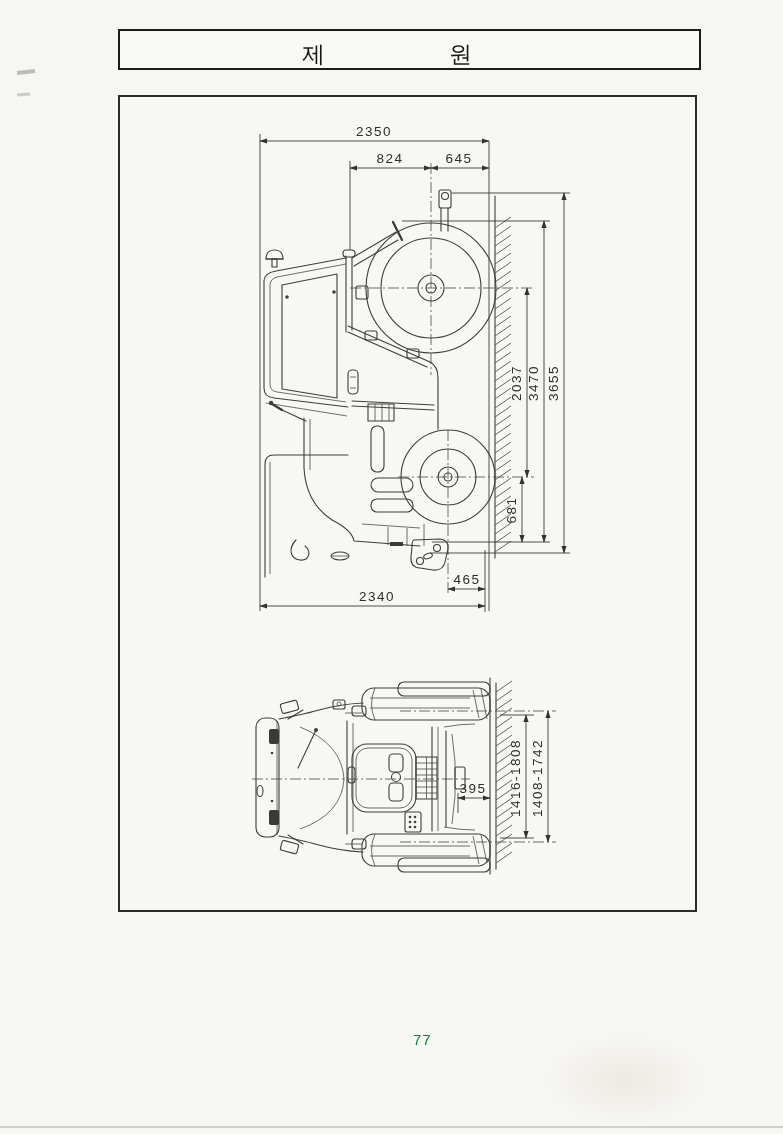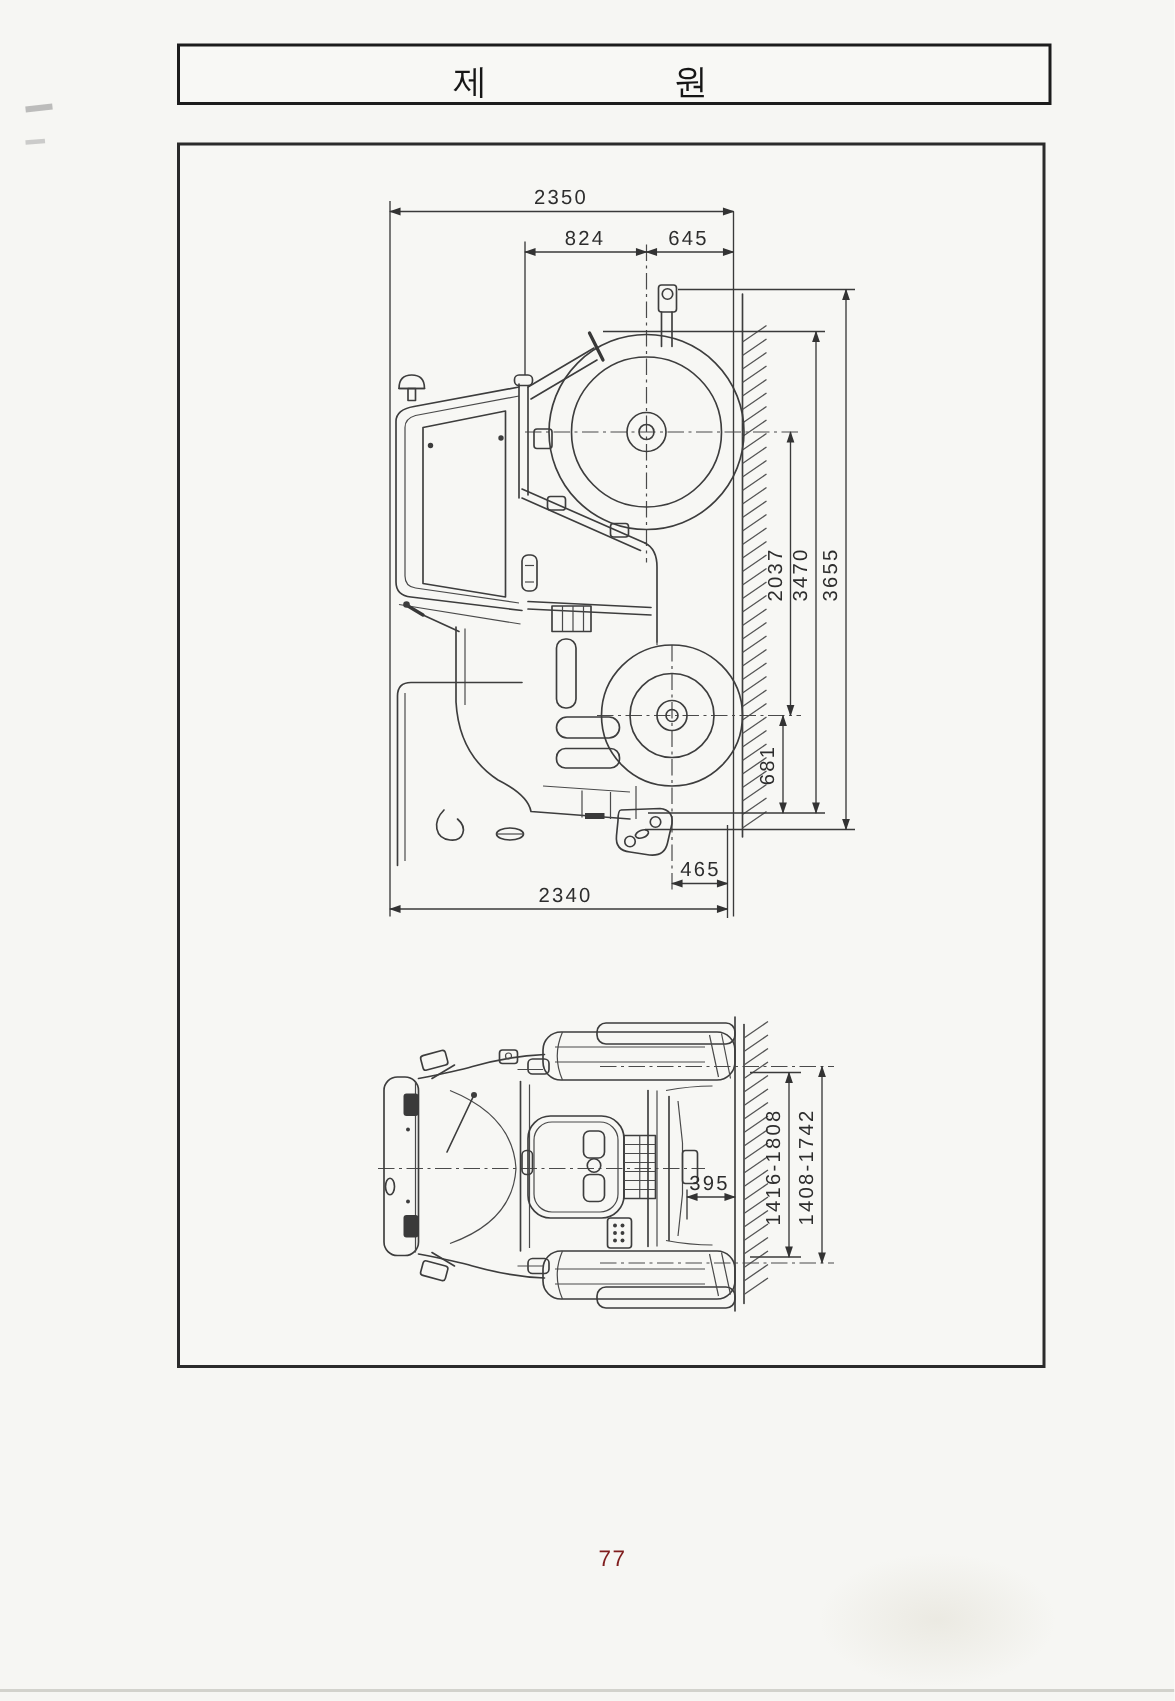--- a/index.html
+++ b/index.html
@@ -31,22 +31,22 @@
   svg .dim{stroke:#3a3a3a;stroke-width:0.9;fill:none;}
   svg .dd{stroke:#4a4a4a;stroke-width:0.8;fill:none;stroke-dasharray:11 3 2 3;}
   svg .hatch{stroke:#555;stroke-width:0.9;fill:none;}
   svg .filldark{fill:#3a3a3a;stroke:none;}
   svg .dot{fill:#3d3d3d;stroke:none;}
   svg text{
     font-family:"Liberation Sans", sans-serif;
     font-size:13.5px;fill:#2d2d2d;letter-spacing:1.5px;
   }
   .page-number{
-    position:absolute;left:399px;top:1031px;
-    font-size:15px;color:#7f1d1d;letter-spacing:1px;
+    position:absolute;left:413px;top:1031px;
+    font-size:15px;color:#15803d;letter-spacing:1px;
   }
   .scan-mark{position:absolute;background:#8d8d8d;}
   .mark1{left:17px;top:70px;width:18px;height:4px;opacity:.55;transform:rotate(-6deg);}
   .mark2{left:17px;top:93px;width:13px;height:3px;opacity:.4;transform:rotate(-4deg);}
   .bottom-line{position:absolute;left:0px;top:1126px;width:783px;height:2px;background:#c9c9c2;opacity:.8;}
   .smudge{
     position:absolute;left:545px;top:1035px;width:160px;height:90px;
     background:radial-gradient(ellipse at center, rgba(168,158,124,0.14), rgba(168,158,124,0) 70%);
   }
 </style>

